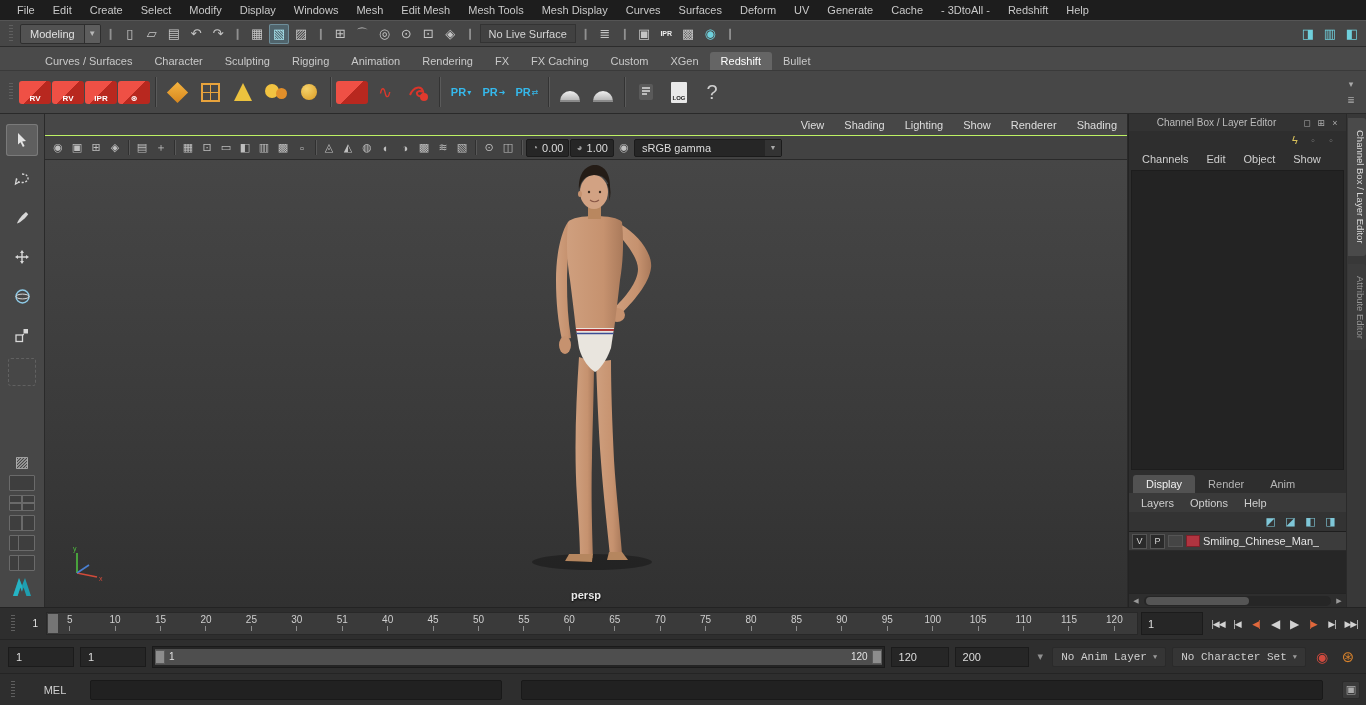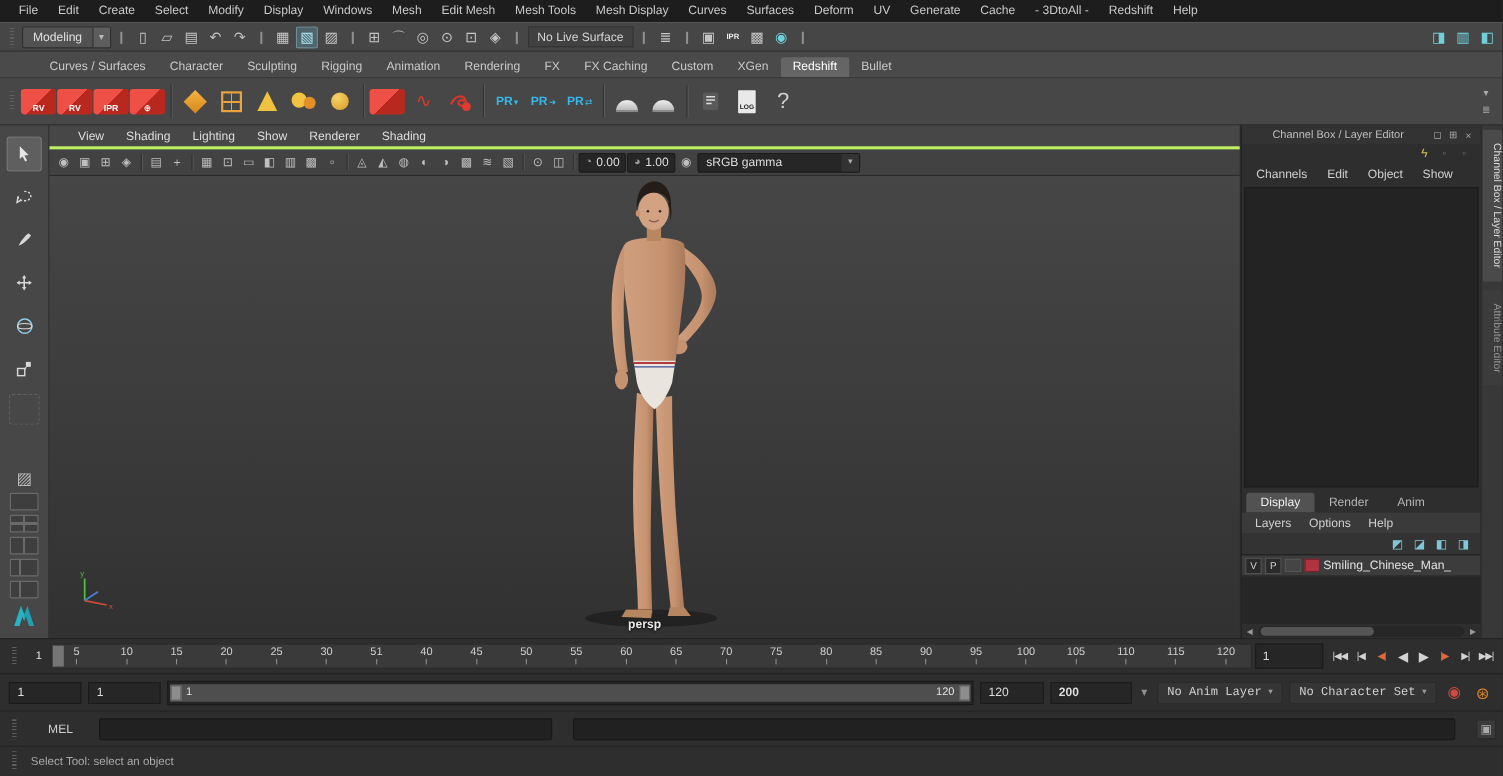--- a/index.html
+++ b/index.html
@@ -76,21 +76,21 @@
   .lay.vsplit { background:linear-gradient(90deg,#3e3e3e 47%,#6a6a6a 47% 53%,#3e3e3e 53%); }
   .lay.quad  { background:linear-gradient(90deg,transparent 47%,#6a6a6a 47% 53%,transparent 53%),
                linear-gradient(0deg,transparent 42%,#6a6a6a 42% 58%,transparent 58%),#3e3e3e; }
   .lay.left  { background:linear-gradient(90deg,#3e3e3e 32%,#6a6a6a 32% 38%,#3e3e3e 38%); }
   .lay.three { background:linear-gradient(90deg,#3e3e3e 32%,#6a6a6a 32% 38%,#3e3e3e 38%),
                linear-gradient(0deg,transparent 42%,#6a6a6a 42% 58%,transparent 58%); }
   .checker { font-size:15px; color:#bbb; }
 
   
   .viewport { flex:1; display:flex; flex-direction:column; min-width:0; border-right:1px solid #2a2a2a; }
-  .vp-menus { height:22px; flex:none; background:#474747; display:flex; align-items:center; padding-left:16px; border-bottom:3px solid #bef264;}
+  .vp-menus { height:22px; flex:none; background:#474747; display:flex; align-items:center; padding-left:16px; border-bottom:1px solid #bef264;justify-content:flex-end;}
   .vp-menus .menu-item { padding:0 10px; color:#dedede; }
   .vp-toolbar { height:24px; flex:none; background:#424242; border-bottom:1px solid #2a2a2a;
     display:flex; align-items:center; padding:0 4px; gap:1px; }
   .vp-toolbar .icon { width:18px; height:18px; font-size:11px; color:#bfbfbf; }
   .vsep { width:1px; height:15px; background:#303030; box-shadow:1px 0 0 #585858; margin:0 3px; flex:none;}
   .vfield { height:18px; background:#262626; border:1px solid #1b1b1b; display:flex; align-items:center;
     gap:4px; padding:0 5px; color:#ddd; flex:none; border-radius:2px;}
   .vfield .glyph { color:#9a9a9a; font-size:10px; }
   .vp-select { width:148px; height:18px; background:#262626; border:1px solid #1b1b1b; border-radius:2px;
     display:flex; align-items:center; padding-left:7px; color:#ddd; flex:none;}
@@ -152,21 +152,21 @@
   .pb-controls { flex:none; display:flex; align-items:center; gap:1px; padding:0 3px; }
   .pb { min-width:18px; height:20px; display:flex; align-items:center; justify-content:center;
     color:#d2d2d2; font-size:9px; letter-spacing:-1px; border-radius:2px; }
   .pb.key { color:#e0683c; }
   .pb.big { font-size:12px; }
 
   
   .rangerow { height:34px; flex:none; background:#2e2e2e; border-top:1px solid #242424;
     display:flex; align-items:center; gap:6px; padding:0 8px; }
   .rfield { height:20px; background:#262626; border:1px solid #1b1b1b; display:flex; align-items:center; padding:0 7px; color:#ddd; flex:none;}
-  .w66 { width:66px; } .w58 { width:58px; } .w74 { width:74px;font-weight:bold; }
+  .w66 { width:66px; } .w58 { width:58px; } .w74 { width:74px; }
   .range-track { flex:1; height:22px; background:#242424; border:1px solid #1a1a1a; padding:2px; display:flex; }
   .range-bar { flex:1; background:#4e4e4e; display:flex; align-items:center; position:relative; }
   .rhandle { width:10px; height:14px; background:#8d8d8d; border:1px solid #5a5a5a; flex:none; }
   .rlabel { font-size:10px; color:#e2e2e2; padding:0 4px; }
   .flat-dd { height:20px; display:flex; align-items:center; gap:6px; padding:0 8px; background:#353535;
     border:1px solid #2a2a2a; color:#cfcfcf; flex:none; border-radius:2px;font-family:Liberation Mono, monospace;}
   .flat-dd .arr { font-size:7px; color:#9a9a9a; }
   .autokey { color:#cf4a3e; font-size:14px; }
   .gear { color:#d8822c; font-size:15px; }
 
@@ -671,18 +671,14 @@
   </div>
 
   <div class="cmdrow">
     <div class="grip"></div>
     <span class="mel-label">MEL</span>
     <div class="cmd-input left"></div>
     <div class="cmd-input right"></div>
     <span class="cmd-icon">▣</span>
   </div>
 
-  <div class="helprow">
-    <div class="grip"></div>
-    <span class="help-text">Select Tool: select an object</span>
-  </div>
 
 </div>
 
 </body></html>

